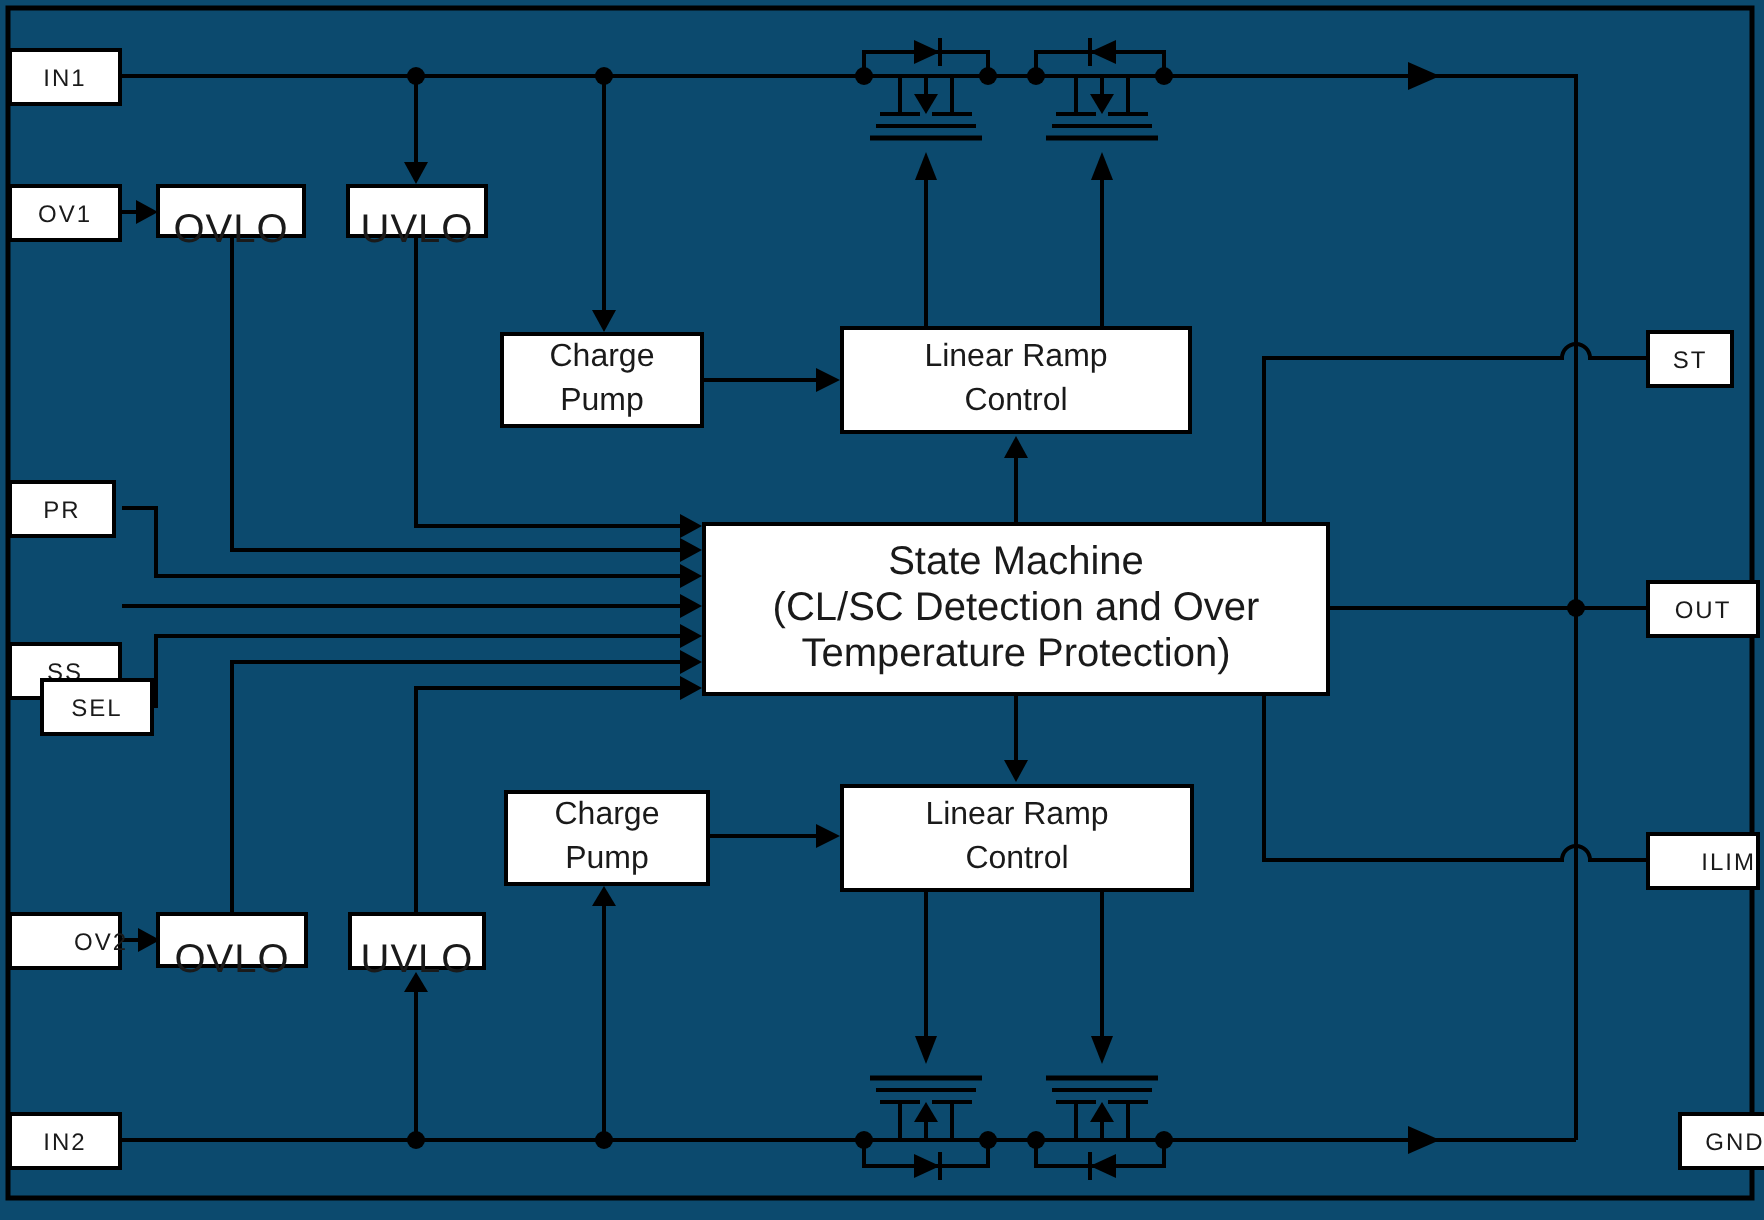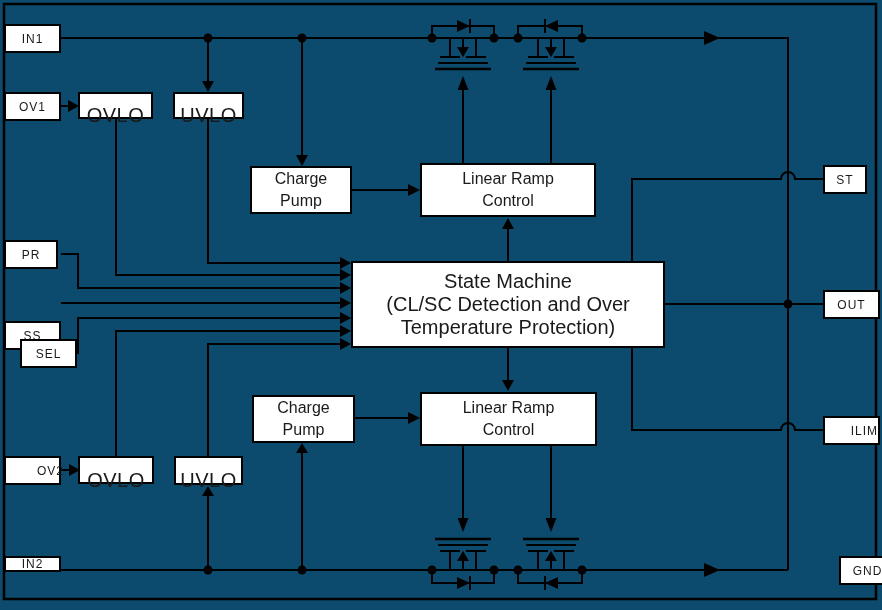--- a/index.html
+++ b/index.html
@@ -162,21 +162,21 @@
     </div>
   <div class="box pin" style="left:4px;top:289px;width:57px;height:29px;margin-top:32px;">
       <span>SS</span>
     </div>
   <div class="box pin" style="left:4px;top:339px;width:57px;height:29px;margin-left:16px;">
       <span>SEL</span>
     </div>
   <div class="box pin" style="left:4px;top:456px;width:57px;height:29px;padding-left:36px;">
       <span>OV2</span>
     </div>
-  <div class="box pin" style="left:4px;top:556px;width:57px;height:16px;">
+  <div class="box pin" style="left:4px;top:556px;width:57px;height:29px;">
       <span>IN2</span>
     </div>
 
   <div class="box pin" style="left:823px;top:165px;width:44px;height:29px;text-align:center;">
       <span>ST</span>
     </div>
   <div class="box pin" style="left:823px;top:290px;width:57px;height:29px;">
       <span>OUT</span>
     </div>
   <div class="box pin" style="left:823px;top:416px;width:57px;height:29px;justify-content:flex-end;">

